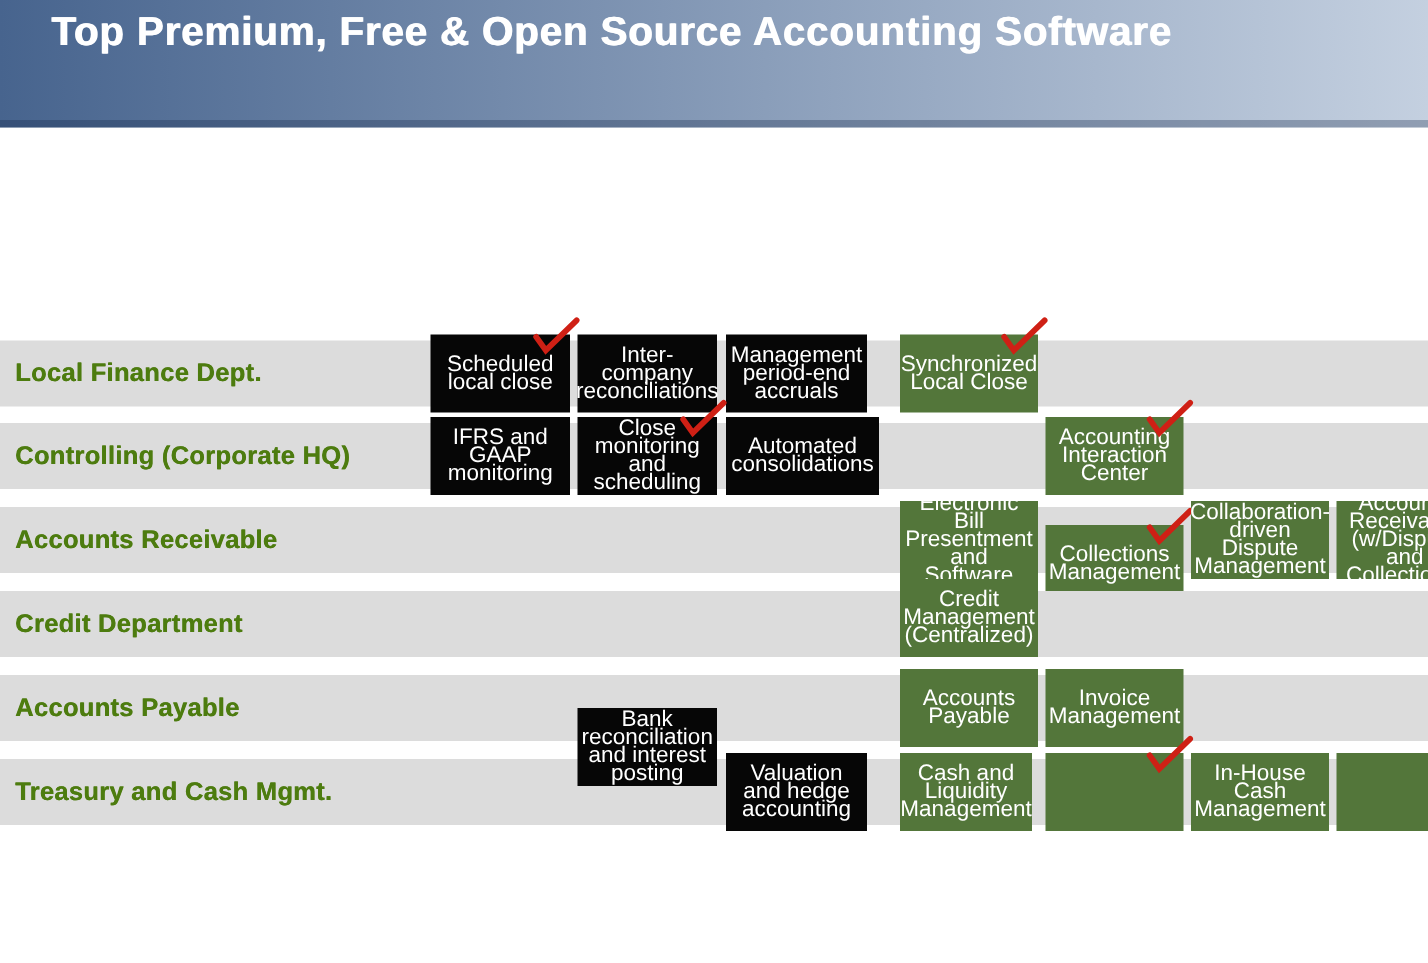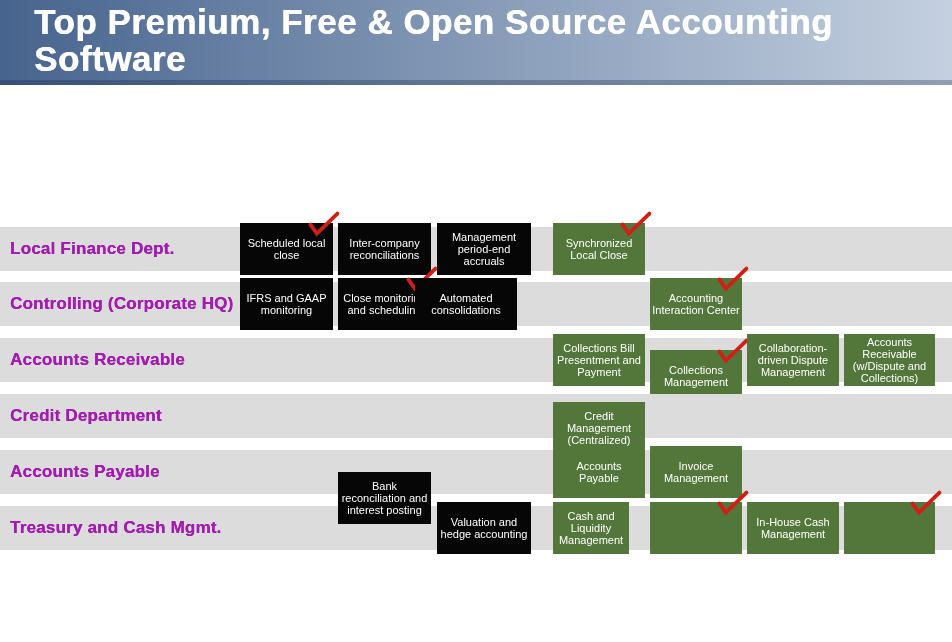--- a/index.html
+++ b/index.html
@@ -11,38 +11,38 @@
   #header{
     position:absolute;left:0;top:0;width:952px;height:85px;
     background:linear-gradient(90deg,var(--grad-left),var(--grad-right));
   }
   #header::after{
     content:"";position:absolute;left:0;bottom:0;width:100%;height:5px;
     background:rgba(10,30,60,0.28);
   }
   #page-title{
     position:absolute;left:34px;top:3px;width:830px;
-    color:var(--title-color);font-size:35px;font-weight:700;line-height:37px;
+    color:var(--title-color);font-size:27px;font-weight:700;line-height:37px;
     letter-spacing:.5px;text-shadow:.6px 0 0 currentColor;
   }
   
   .row-band{
     position:absolute;left:0;width:952px;height:44px;
     background:var(--band);
   }
   .row-label{
     position:absolute;left:10px;top:0;height:44px;display:flex;align-items:center;
-    font-size:17px;font-weight:700;color:#a21caf;letter-spacing:.2px;
+    font-size:17px;font-weight:700;color:#4d7c0f;letter-spacing:.2px;
     text-shadow:.3px 0 0 currentColor;
   }
   
   .feature-box{
     position:absolute;height:52px;display:flex;align-items:center;justify-content:center;
-    text-align:center;color:#fff;font-size:11px;line-height:12px;font-weight:400;
-    padding:1px 2px;box-sizing:border-box;
+    text-align:center;color:#fff;font-size:15px;line-height:12px;font-weight:400;
+    padding:1px 2px;box-sizing:border-box;margin-left:47px;
   }
   .feature-box.black{background:var(--black-box);}
   .feature-box.green{background:var(--green-box);}
   
   .check{
     position:absolute;top:-14px;right:-6px;width:33px;height:30px;
     transform:rotate(6deg);pointer-events:none;
   }
   .check path{
     fill:none;stroke:var(--check);stroke-width:4.2;stroke-linecap:round;
@@ -83,72 +83,72 @@
       </div>
       <div class="feature-box black" style="left: 240px; top: 278px; width: 93px;">
         <span>IFRS and GAAP monitoring</span>
       </div>
       <div class="feature-box black" style="left: 338px; top: 278px; width: 93px;">
         <span>Close monitoring and scheduling</span>
         <svg viewBox="0 0 36 32" class="check">
           <path d="M5 18 L13 27 L33 3"></path>
         </svg>
       </div>
-      <div class="feature-box black" style="left: 415px; top: 278px; width: 102px;">
+      <div class="feature-box black" style="left: 437px; top: 278px; width: 102px;">
         <span>Automated consolidations</span>
       </div>
       <div class="feature-box green" style="left: 650px; top: 278px; width: 92px;">
         <span>Accounting Interaction Center</span>
         <svg viewBox="0 0 36 32" class="check">
           <path d="M5 18 L13 27 L33 3"></path>
         </svg>
       </div>
       <div class="row-band" style="top: 338px;">
         <span class="row-label">Accounts Receivable</span>
       </div>
       <div class="feature-box green" style="left: 553px; top: 334px; width: 92px;">
-        <span>Collections Bill Presentment and Payment</span>
+        <span>Electronic Bill Presentment and Software</span>
       </div>
       <div class="feature-box green" style="left: 650px; top: 350px; width: 92px;">
         <span>Collections Management</span>
         <svg viewBox="0 0 36 32" class="check">
           <path d="M5 18 L13 27 L33 3"></path>
         </svg>
       </div>
       <div class="feature-box green" style="left: 747px; top: 334px; width: 92px;">
         <span>Collaboration-driven Dispute Management</span>
       </div>
       <div class="feature-box green" style="left: 844px; top: 334px; width: 91px;">
         <span>Accounts Receivable (w/Dispute and Collections)</span>
       </div>
       <div class="row-band" style="top: 394px;">
         <span class="row-label">Credit Department</span>
       </div>
-      <div class="feature-box green" style="left: 553px; top: 402px; width: 92px;">
+      <div class="feature-box green" style="left: 553px; top: 386px; width: 92px;">
         <span>Credit Management (Centralized)</span>
       </div>
       <div class="row-band" style="top: 450px;">
         <span class="row-label">Accounts Payable</span>
       </div>
       <div class="feature-box green" style="left: 553px; top: 446px; width: 92px;">
         <span>Accounts Payable</span>
       </div>
       <div class="feature-box green" style="left: 650px; top: 446px; width: 92px;">
         <span>Invoice Management</span>
       </div>
       <div class="row-band" style="top: 506px;">
         <span class="row-label">Treasury and Cash Mgmt.</span>
       </div>
       <div class="feature-box black" style="left: 338px; top: 472px; width: 93px;">
         <span>Bank reconciliation and interest posting</span>
       </div>
       <div class="feature-box black" style="left: 437px; top: 502px; width: 94px; align-items: center;">
         <span>Valuation and hedge accounting</span>
       </div>
-      <div class="feature-box green" style="left: 553px; top: 502px; width: 76px;">
+      <div class="feature-box green" style="left: 553px; top: 502px; width: 88px;">
         <span>Cash and Liquidity Management</span>
       </div>
       <div class="feature-box green" style="left: 650px; top: 502px; width: 92px;">
         <svg viewBox="0 0 36 32" class="check">
           <path d="M5 18 L13 27 L33 3"></path>
         </svg>
       </div>
       <div class="feature-box green" style="left: 747px; top: 502px; width: 92px;">
         <span>In-House Cash Management</span>
       </div>

